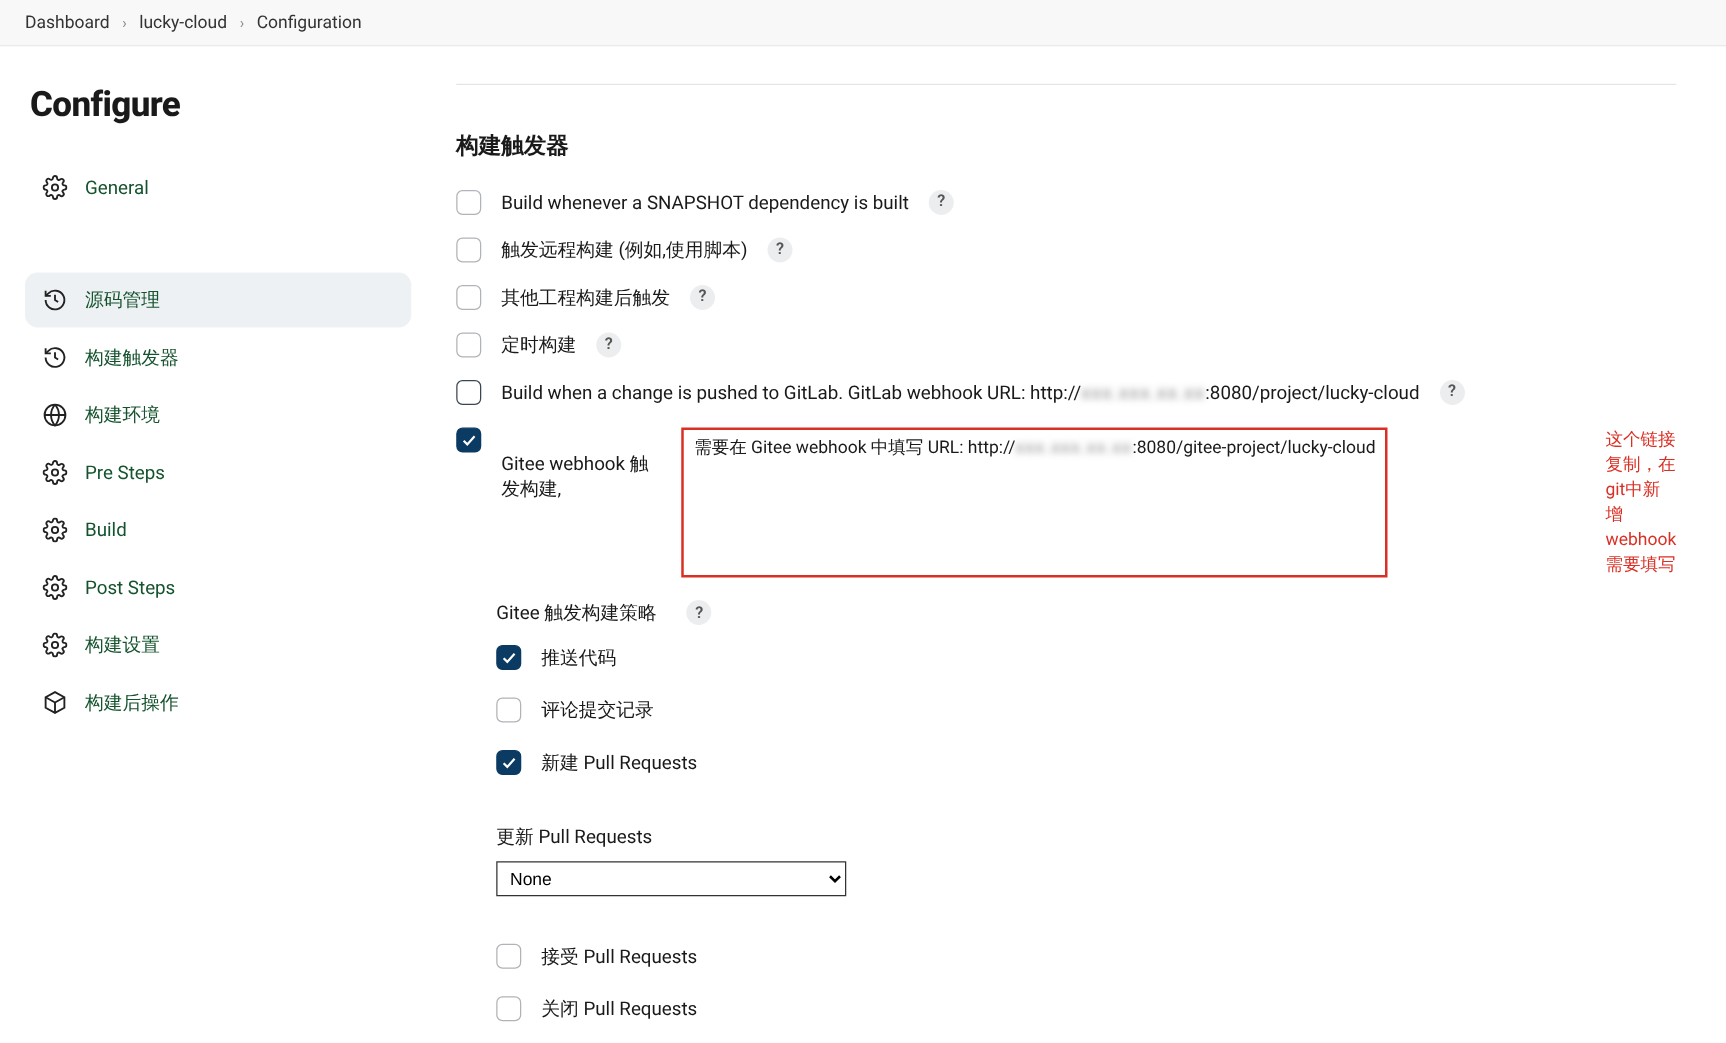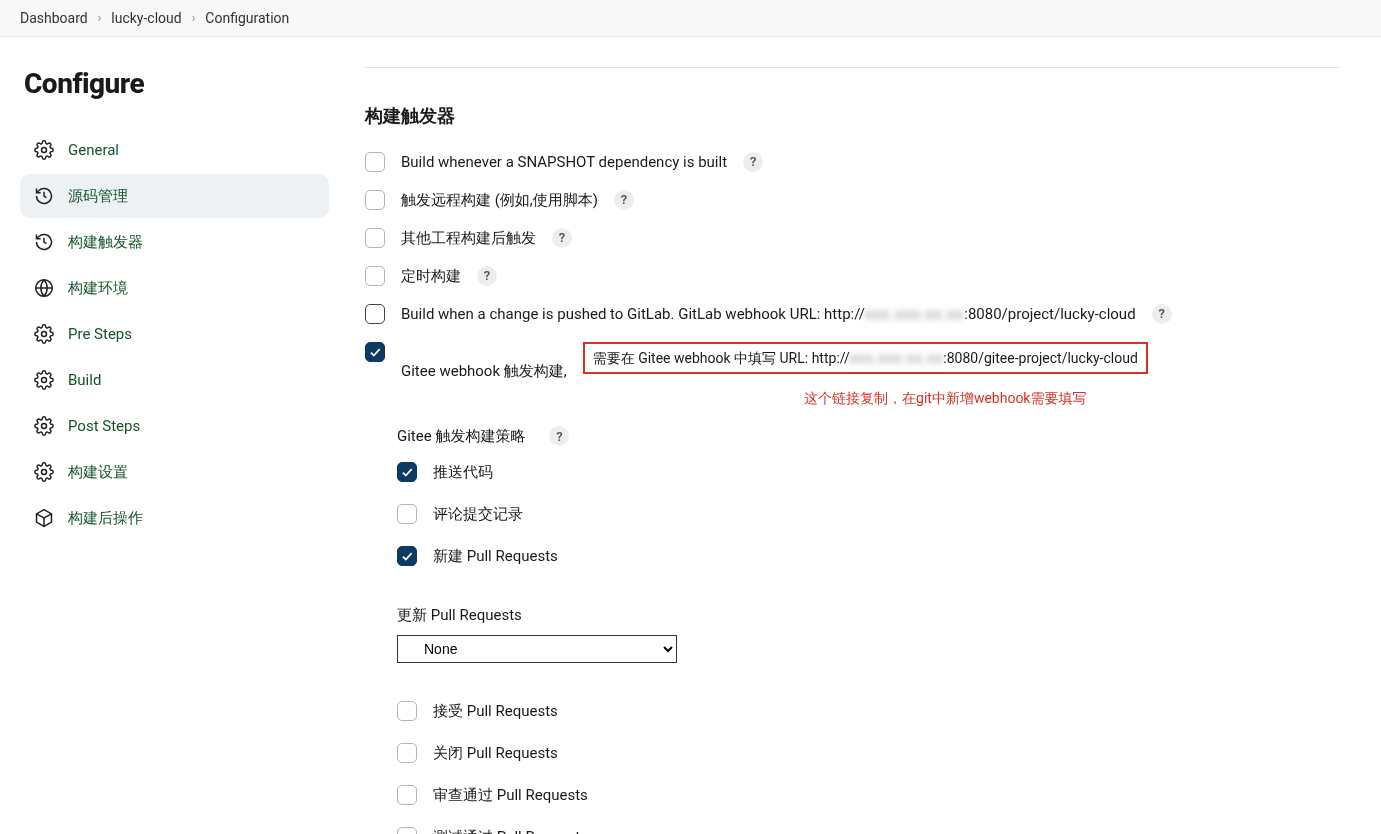--- a/index.html
+++ b/index.html
@@ -7,42 +7,42 @@
   
   .breadcrumb { background: #f8f8f8; border-bottom: 1px solid #eaeaea; padding: 10px 20px; display: flex; align-items: center; gap: 10px; font-size: 14px; color: #333; }
   .breadcrumb a { color: #333; text-decoration: none; }
   .breadcrumb .sep { color: #888; font-size: 12px; }
   
   .layout { display: flex; }
   .sidebar { width: 345px; padding: 30px 16px 20px 20px; }
   .sidebar h1 { font-size: 28px; font-weight: 800; margin: 0 0 28px 4px; letter-spacing: -0.5px; }
   .nav-list { list-style: none; display: flex; flex-direction: column; gap: 2px; }
   .nav-item { display: flex; align-items: center; gap: 14px; padding: 12px 14px; border-radius: 10px; cursor: pointer; color: #14532d; font-size: 15px; }
-  .nav-item.active { background: #eef1f4; font-weight: 500; }
+  .nav-item.active { background: #eef1f4; font-weight: 500; margin-top: 44px; }
   .nav-item svg { width: 20px; height: 20px; stroke: #222; stroke-width: 1.8; fill: none; flex-shrink: 0; }
   
   .main { flex: 1; padding: 30px 24px 40px 20px; max-width: 1020px; }
   .divider { border: none; border-top: 1px solid #e5e5e5; margin: 0 0 36px 0; }
   .section-title { font-size: 18px; font-weight: 700; margin-bottom: 24px; }
   .opt-row { display: flex; align-items: center; gap: 16px; margin-bottom: 18px; line-height: 20px; }
   .opt-row.highlight-row { align-items: flex-start; }
   .sub-block { margin-left: 32px; }
   .sub-title-row { display: flex; align-items: center; gap: 24px; margin-bottom: 16px; font-size: 15px; }
   .sub-opt { display: flex; align-items: center; gap: 16px; margin-bottom: 22px; font-size: 15px; }
   .field-label { font-size: 15px; margin-bottom: 10px; display: block; }
-  select { min-width: 280px; height: 28px; border: 1px solid #333; background: #fff; font-size: 14px; padding: 2px 22px; margin-bottom: 20px; }
+  select { min-width: 280px; height: 28px; border: 1px solid #333; background: #fff; font-size: 14px; padding: 2px 6px; margin-bottom: 20px; }
   
   .chk { width: 20px; height: 20px; border: 1.5px solid #b0b3b8; border-radius: 5px; background: #fff; display: inline-flex; align-items: center; justify-content: center; flex-shrink: 0; cursor: pointer; }
   .chk.mixed, .chk.outlined { border-color: #3a4652; }
   .chk.checked { background: #0b3a63; border-color: #0b3a63; }
   .chk.checked svg { width: 14px; height: 14px; stroke: #fff; stroke-width: 3; fill: none; }
   
   .help { width: 20px; height: 20px; border-radius: 50%; background: #ecedef; color: #555; font-size: 13px; font-weight: 600; display: inline-flex; align-items: center; justify-content: center; cursor: pointer; flex-shrink: 0; }
   
-  .highlight-wrap { display: inline-flex; flex-direction: column; gap: 14px; }
+  .highlight-wrap { display: inline-flex; flex-direction: row; gap: 14px; }
   .highlight-box { border: 2px solid #d93025; padding: 4px 8px; display: inline-block; white-space: nowrap; }
   .blur { filter: blur(3px); color: #888; letter-spacing: 1px; display: inline-block; }
   .anno { color: #d93025; font-size: 14px; align-self: center; margin-left: 160px; }
   label.opt-label { font-size: 15px; }
   .spacer-block { height: 18px; }
 </style>
 </head>
 <body>
 
 <nav class="breadcrumb">

